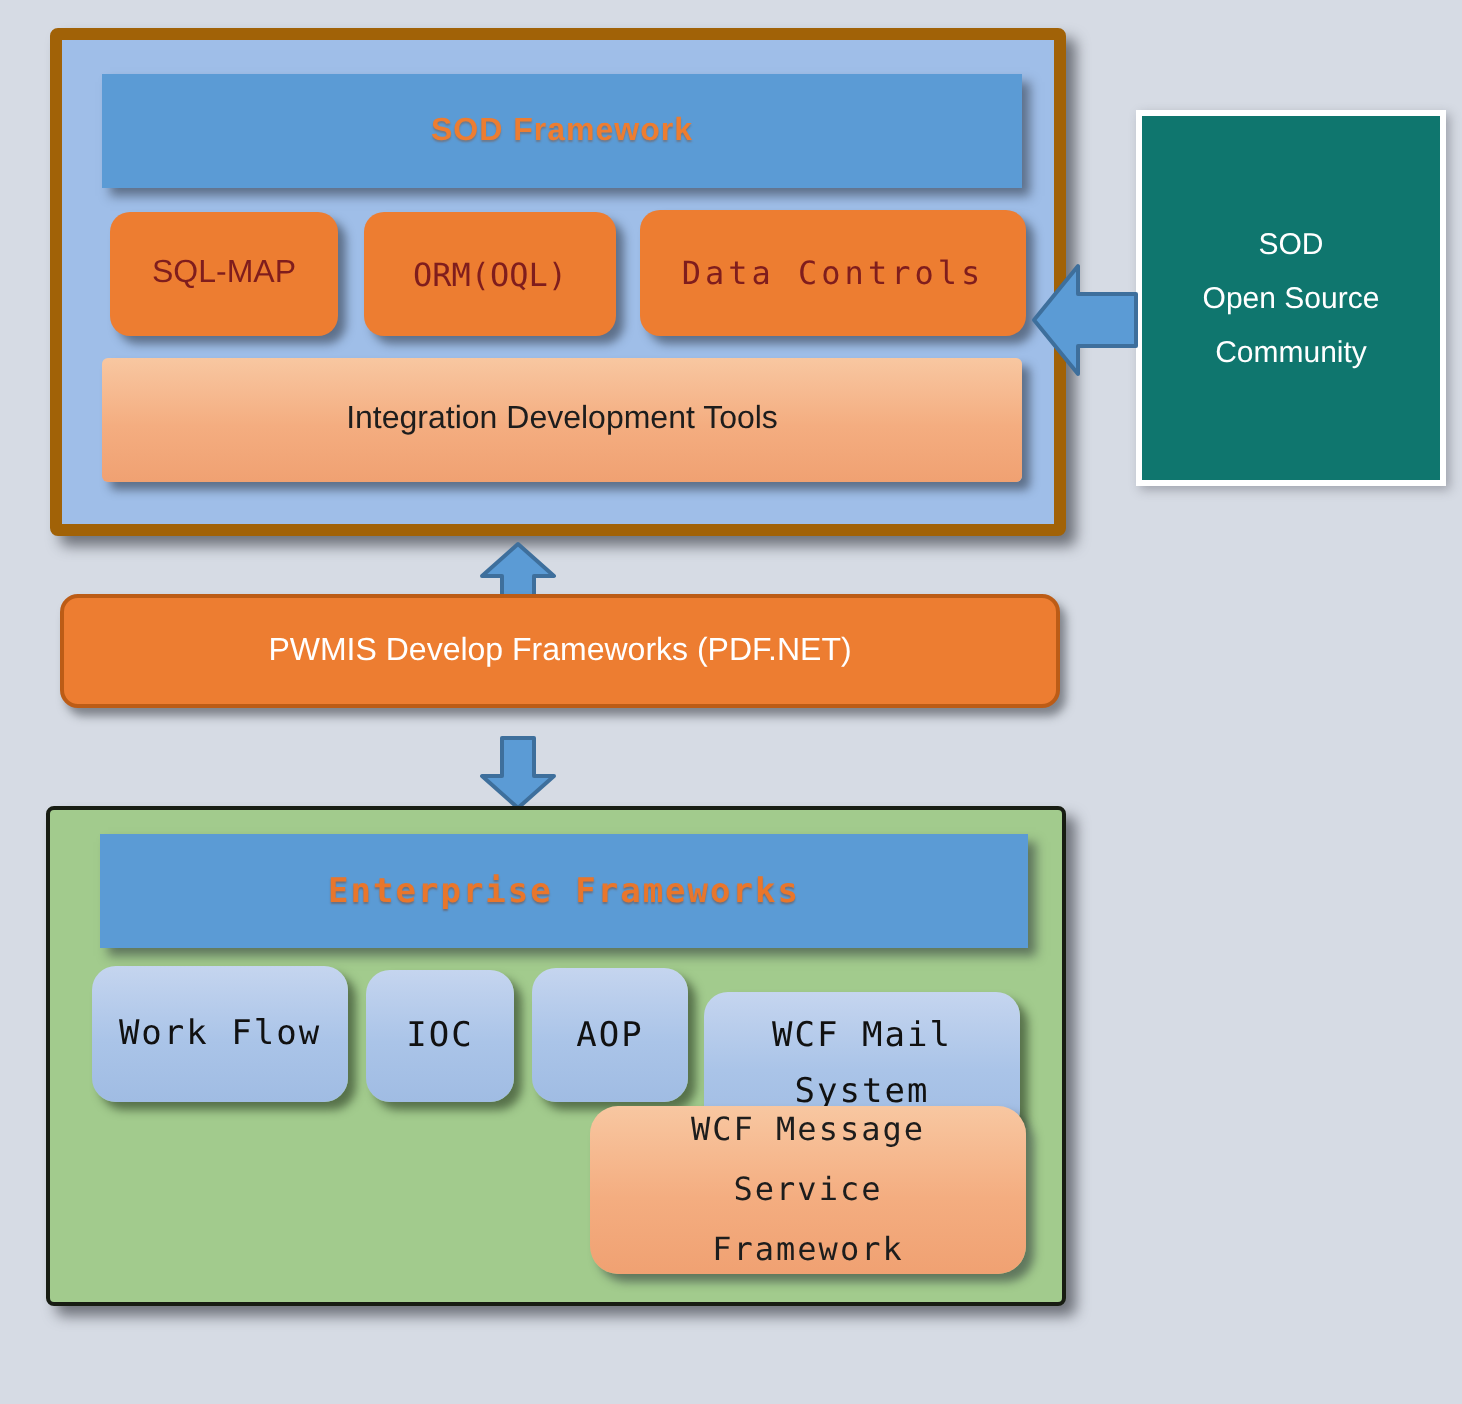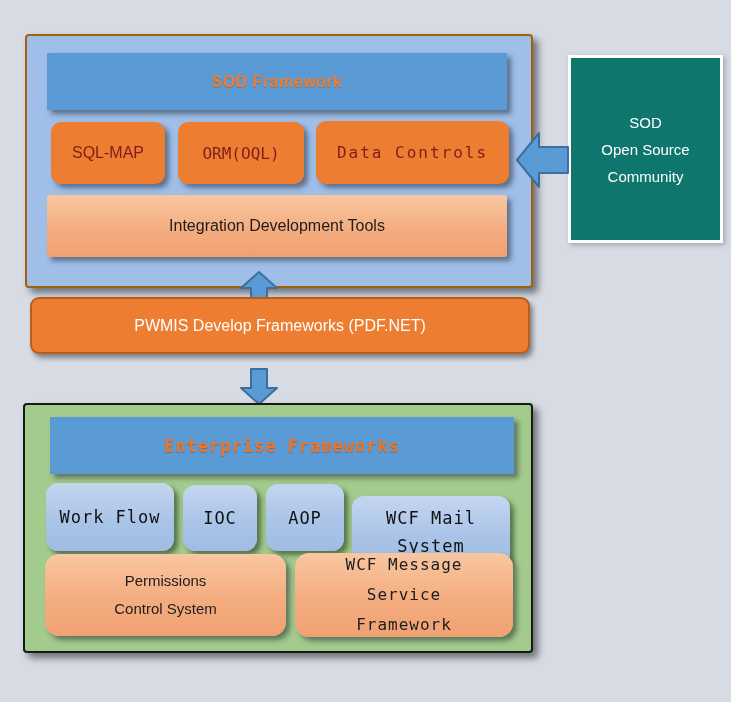--- a/index.html
+++ b/index.html
@@ -3,21 +3,21 @@
 <meta charset="utf-8">
 <style>
   html,body{margin:0;padding:0;}
   body{background:#d6dbe4;font-family:"Liberation Sans",sans-serif;}
   .canvas{position:relative;width:731px;height:702px;background:#d6dbe4;overflow:hidden;}
   .abs{position:absolute;box-sizing:border-box;}
   .center{display:flex;align-items:center;justify-content:center;text-align:center;}
 
   
   .container-top{left:25px;top:14px;width:508px;height:254px;background:#9fbee8;
-     border:2px solid #a16207;border-radius:4px;box-shadow:5px 5px 7px rgba(55,58,66,.65);margin-top:20px;}
+     border:6px solid #a16207;border-radius:4px;box-shadow:5px 5px 7px rgba(55,58,66,.65);}
   .container-green{left:23px;top:403px;width:510px;height:250px;background:#a2cb8d;
      border:2px solid #171c12;border-radius:4px;box-shadow:5px 5px 7px rgba(55,58,66,.65);}
 
   
   .header-bar{background:#5b9bd5;box-shadow:4px 4px 5px rgba(30,35,45,.5);}
   .header-sod{left:45px;top:31px;width:460px;height:57px;
      color:#ed7d31;font-weight:bold;font-size:16px;letter-spacing:.5px;
      text-shadow:0 1px 1px rgba(140,60,10,.35);}
   .header-ent{left:48px;top:415px;width:464px;height:57px;
      color:#e8762c;font-weight:bold;font-size:17px;
@@ -111,22 +111,19 @@
     <div class="abs center blue-box box-workflow" style="left:21px;top:78px;">Work Flow</div>
 
     <div class="abs center blue-box box-ioc" style="left:158px;top:80px;">IOC</div>
 
     <div class="abs center blue-box box-aop" style="left:241px;top:79px;">AOP</div>
 
     <div class="abs center blue-box box-wcfmail" style="left:327px;top:75px;margin-top:16px;">
       <span class="wrap">WCF Mail System</span>
     </div>
 
-    <div class="abs center salmon box-permissions" style="left:20px;top:149px;">
-      <span class="wrap">Permissions Control System</span>
-    </div>
 
     <div class="abs center salmon box-wcfmsg" style="left:270px;top:148px;">
       <span class="wrap">WCF Message Service Framework</span>
     </div>
   </div>
 
 </div>
 
 </body></html>

